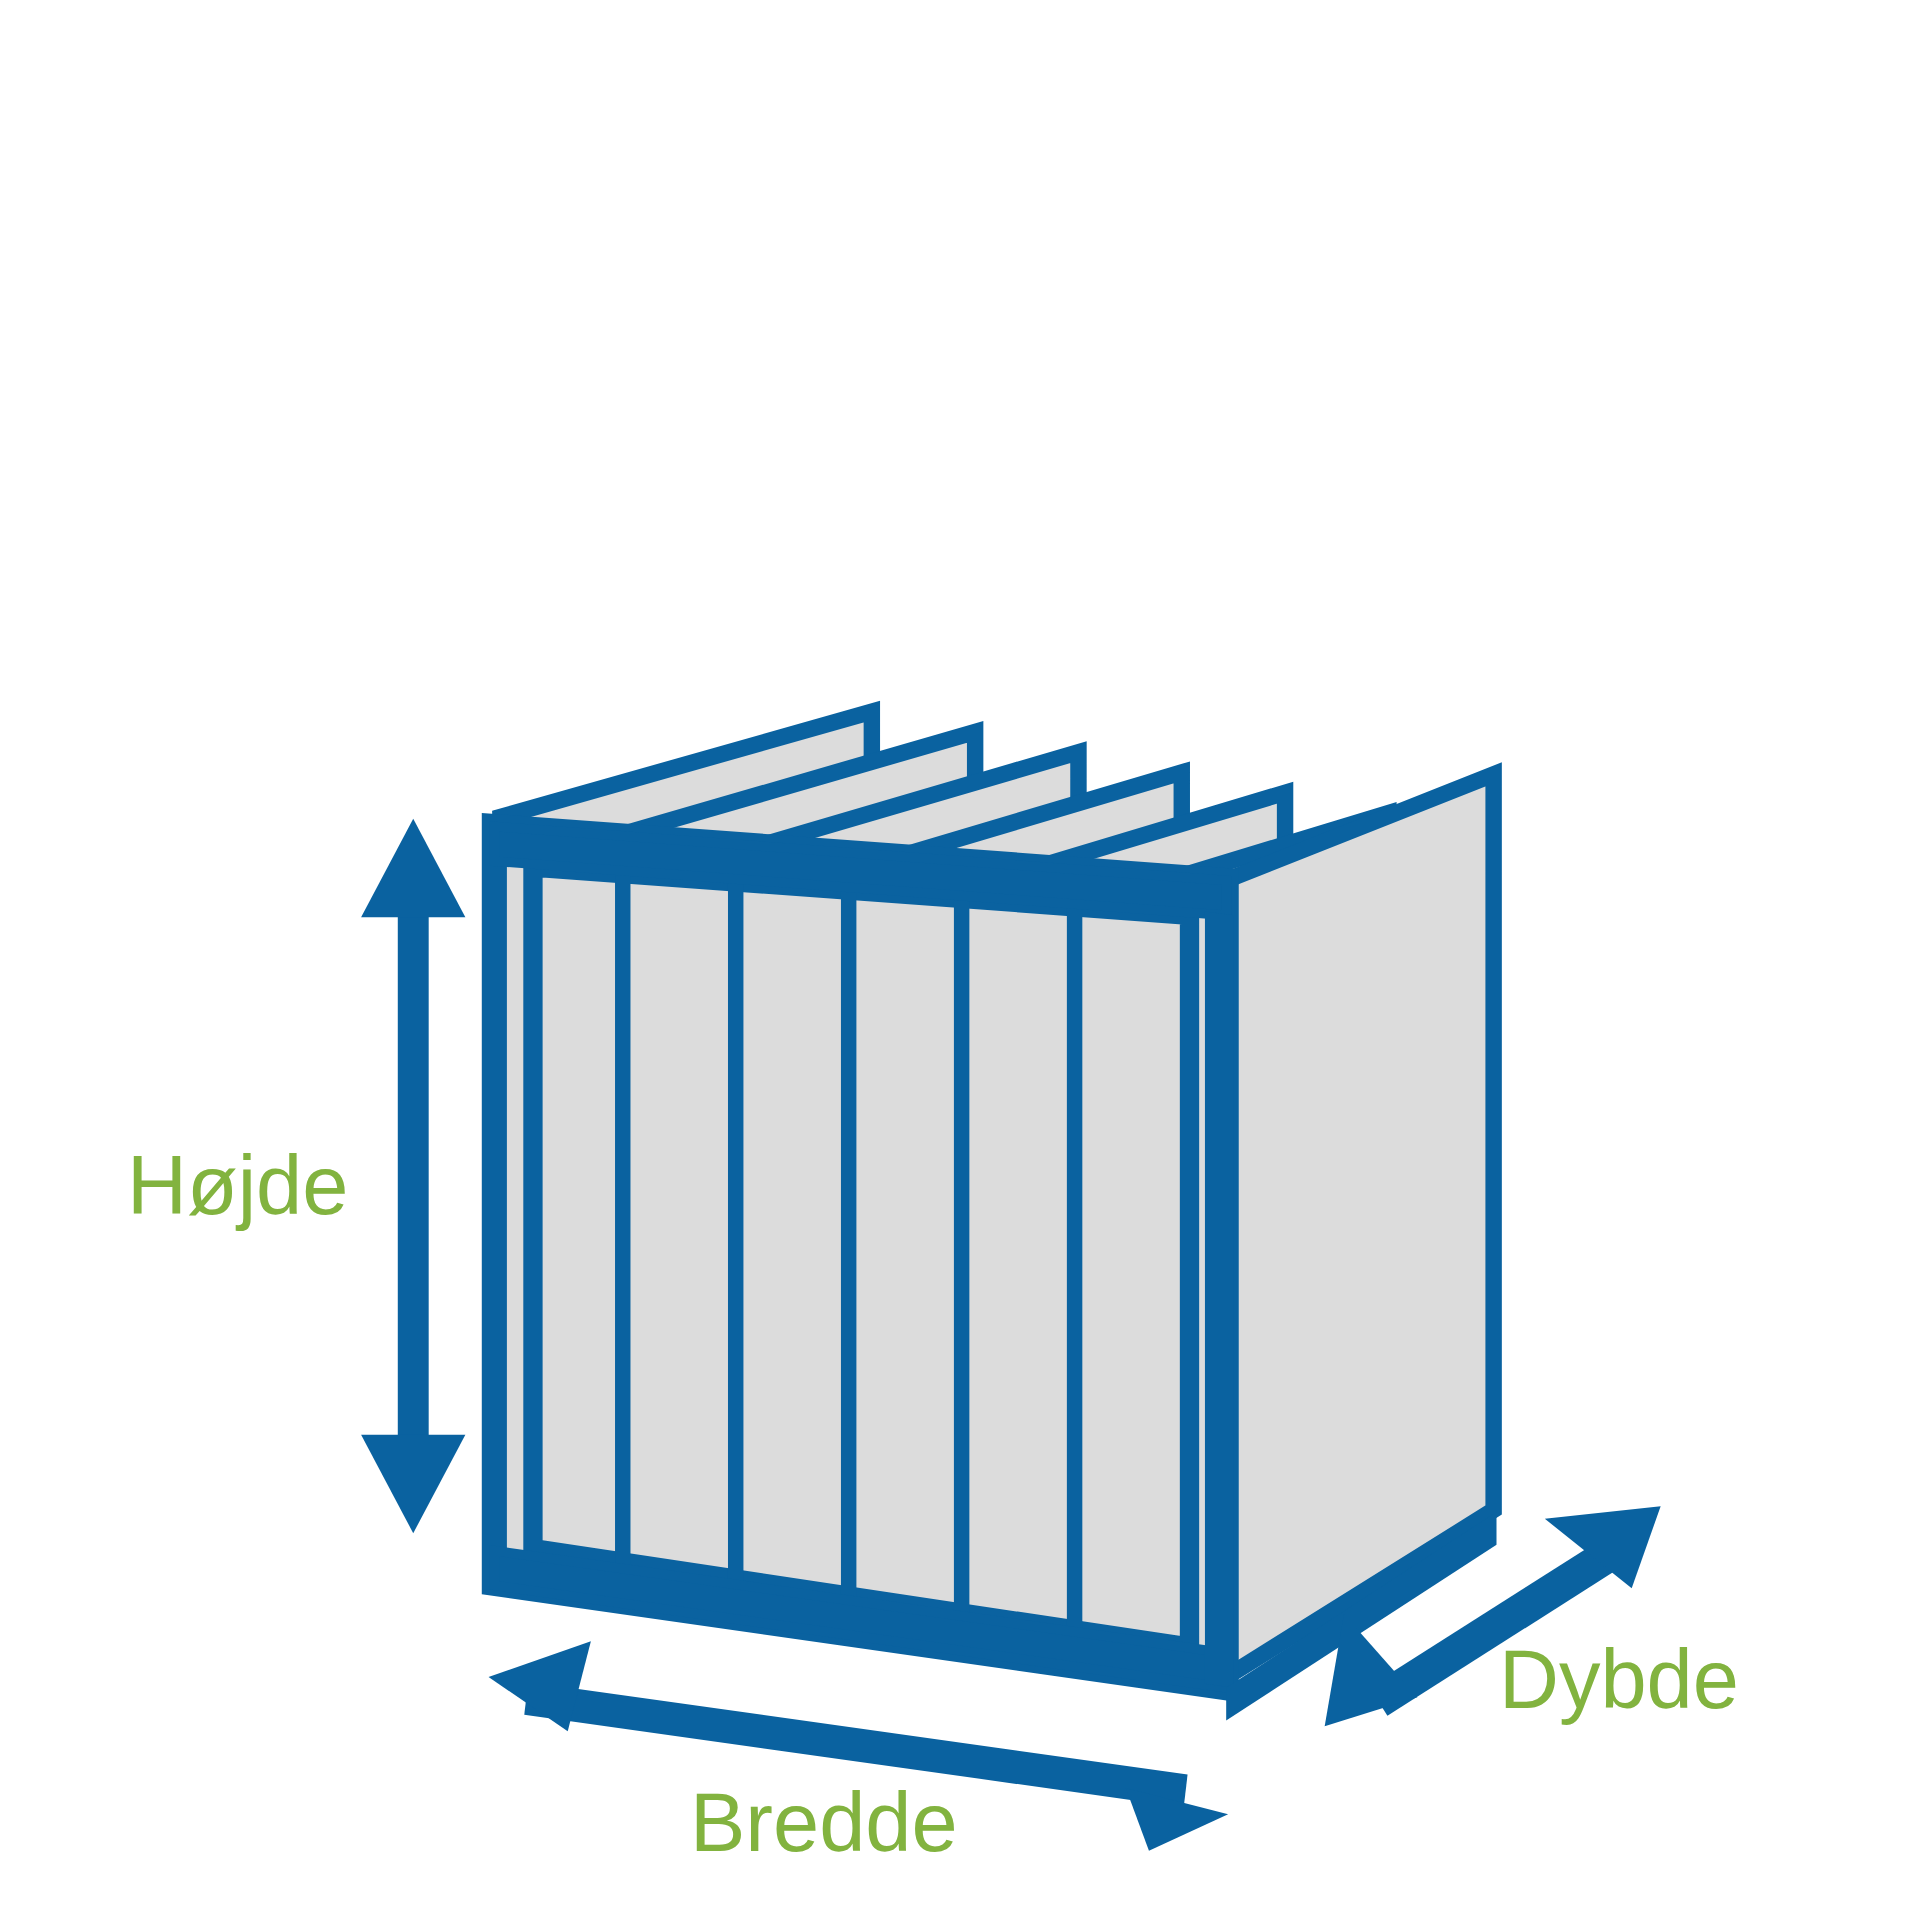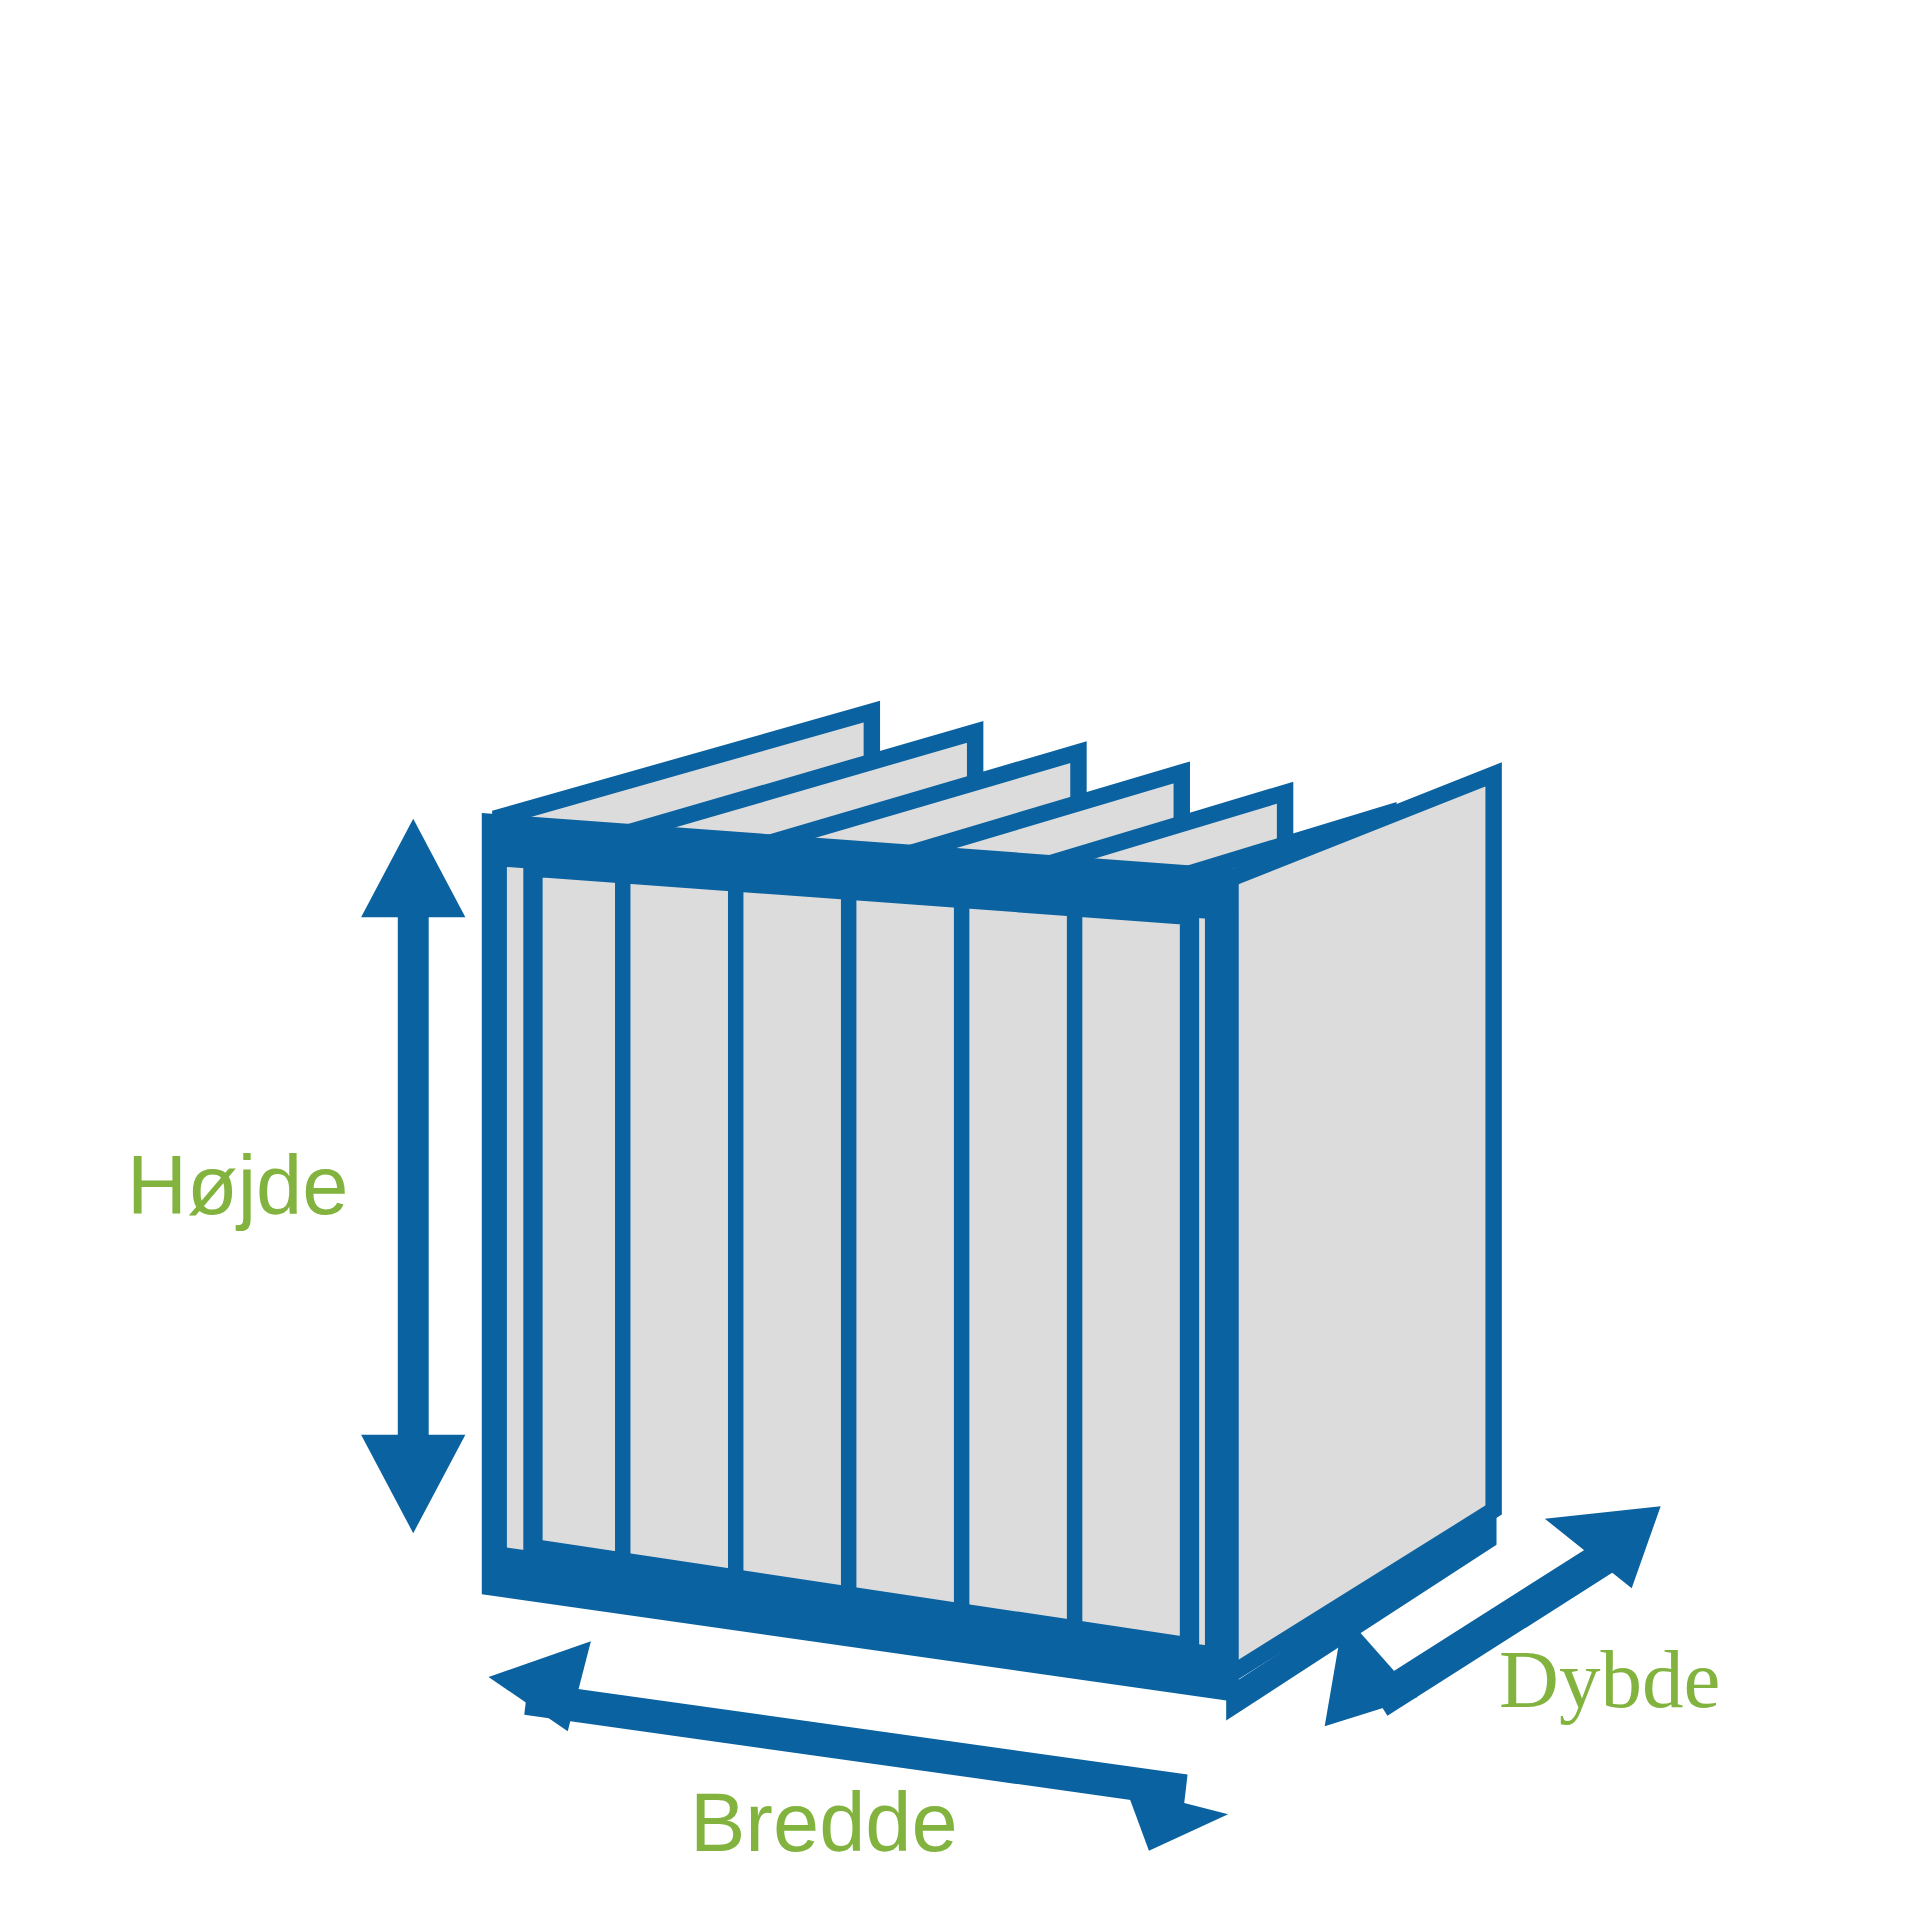--- a/index.html
+++ b/index.html
@@ -60,21 +60,21 @@
   
   .dim-label {
     position: absolute;
     color: #82b33f;
     font-size: 83px;
     line-height: 1;
     white-space: nowrap;
   }
   .dim-hojde { left: 127px; top: 1144px; }
   .dim-bredde { left: 690px; top: 1781px; }
-  .dim-dybde { left: 1499px; top: 1638px; font-family: Liberation Serif, serif; }
+  .dim-dybde { left: 1499px; top: 1638px; }
 </style>
 </head>
 <body>
 
 <div class="page">
 
   <div class="title">Posefilter</div>
 
   <div class="intro">
     <span class="ln">

